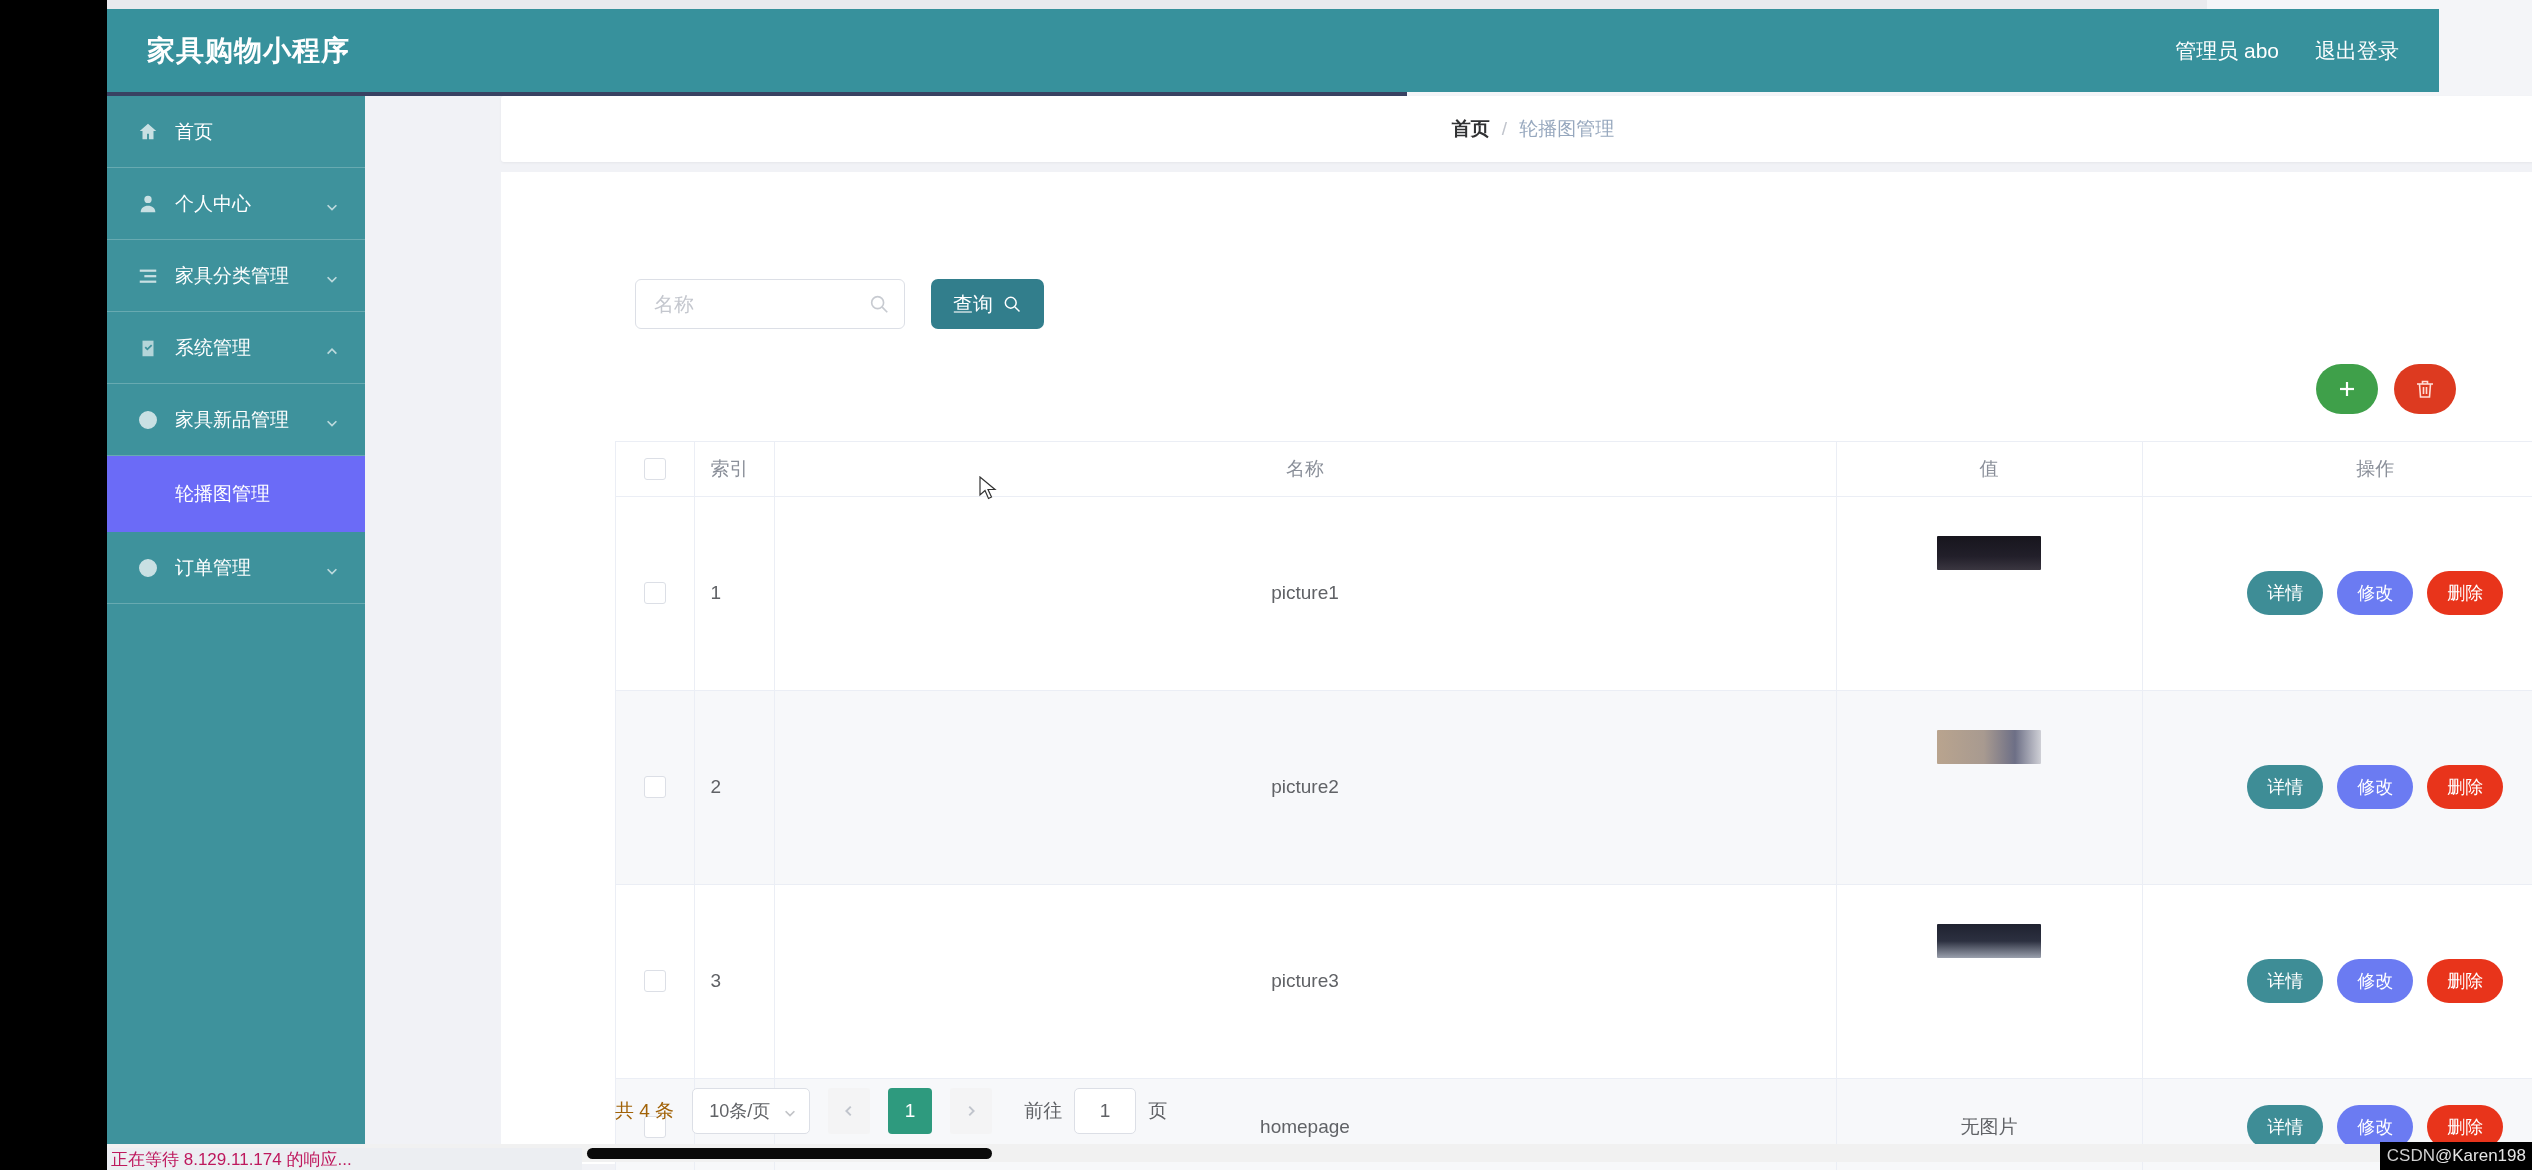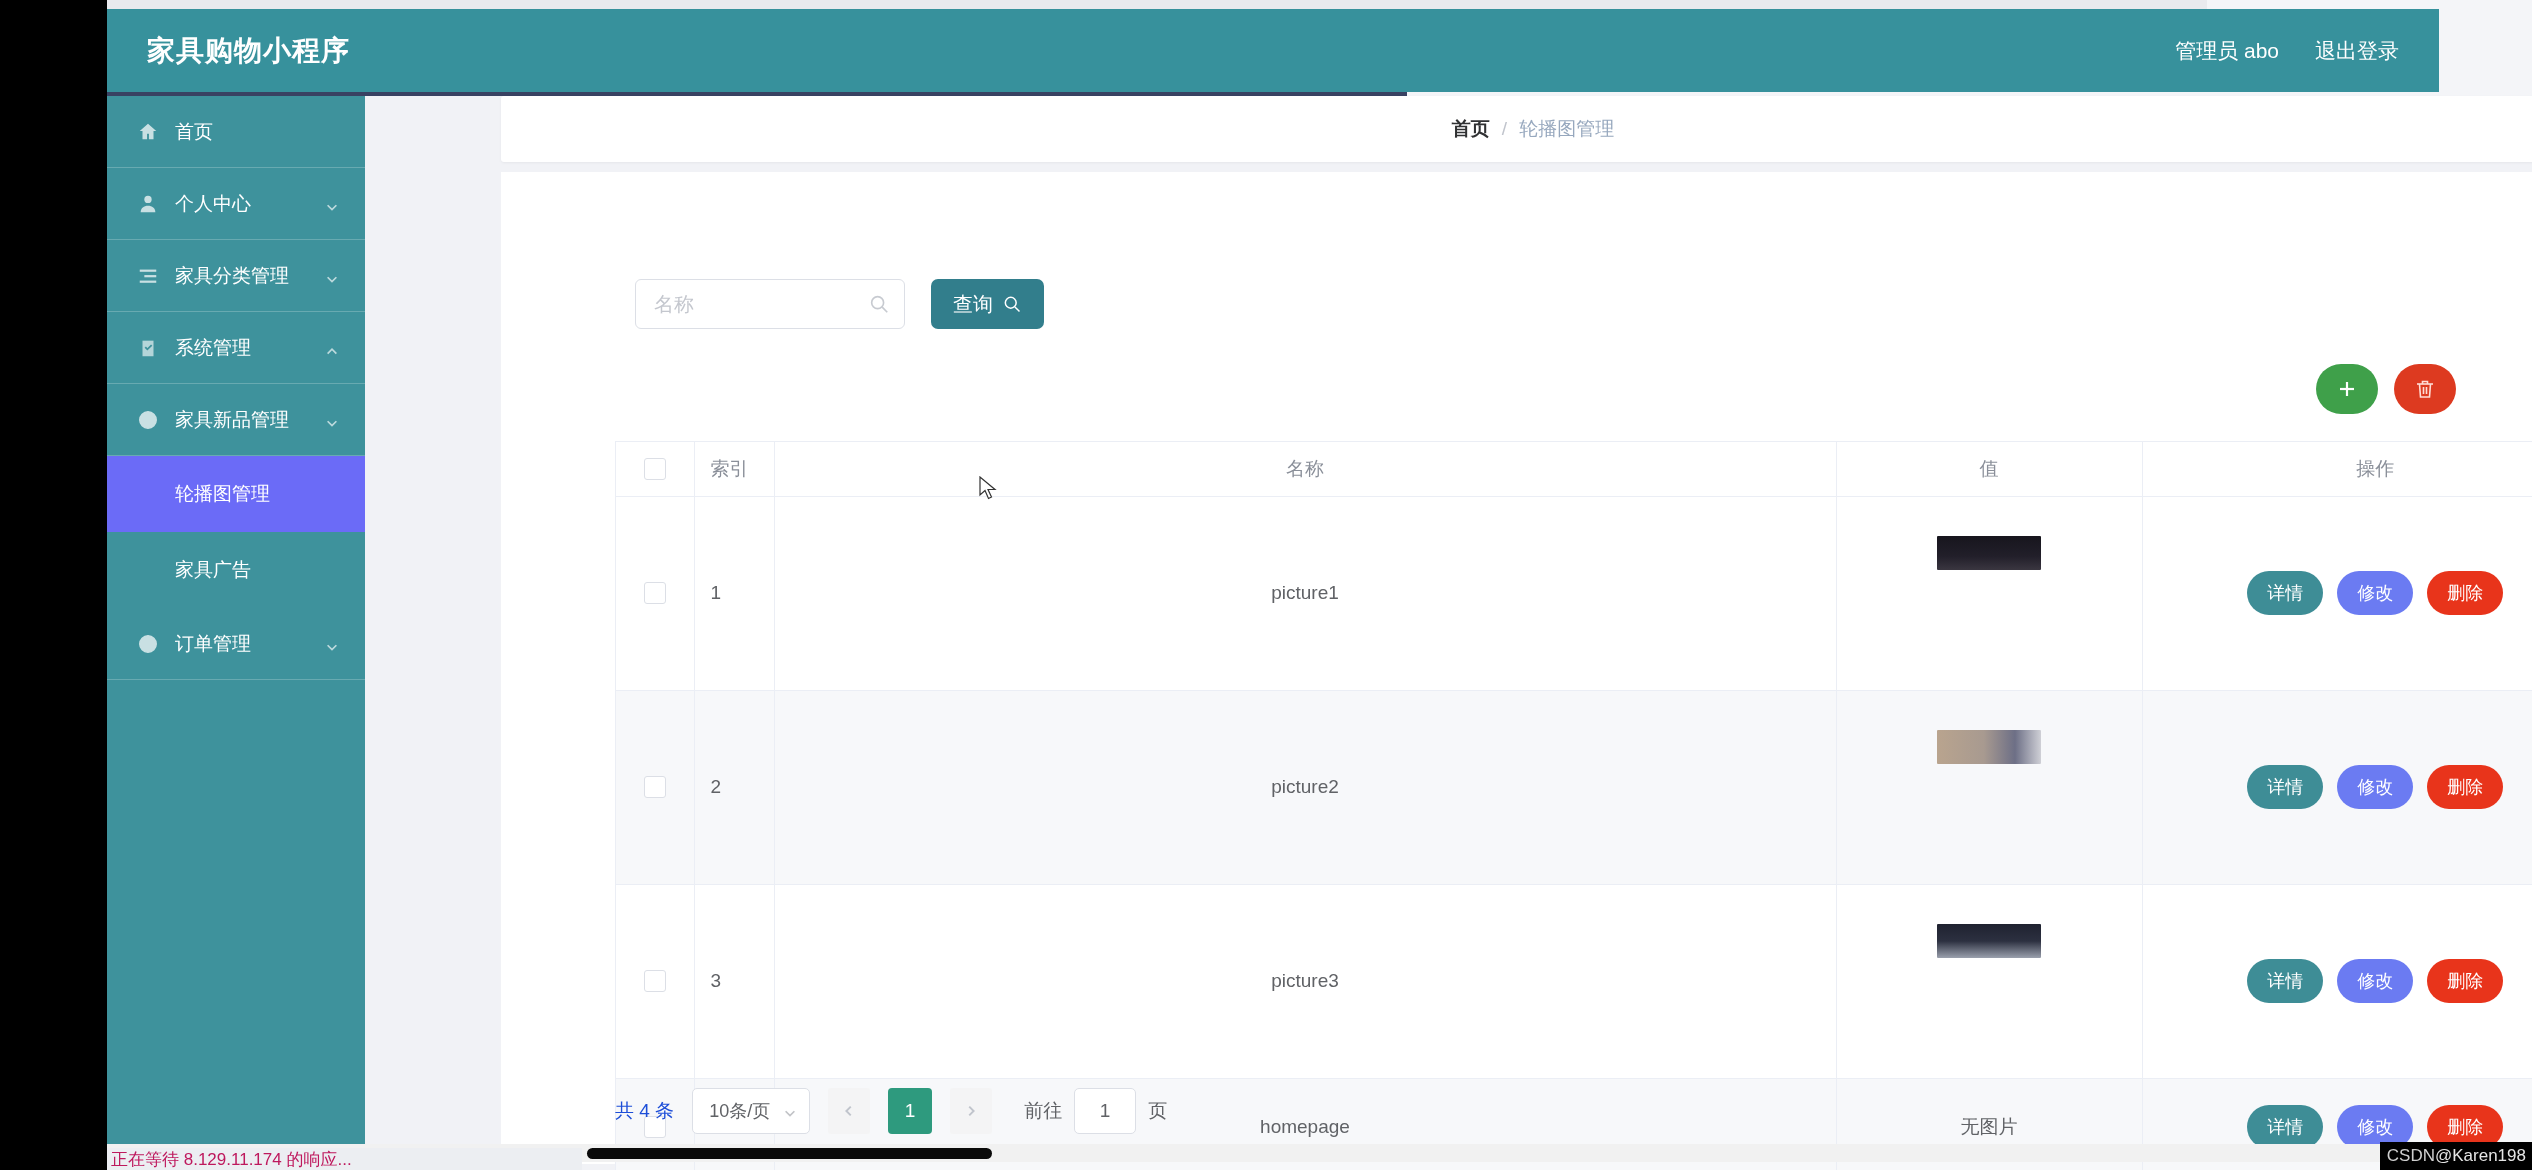--- a/index.html
+++ b/index.html
@@ -179,21 +179,21 @@
   }
   .op-detail { background: #3e8d96; }
   .op-edit   { background: #6b7bf2; }
   .op-del    { background: #e8341b; }
 
   
   .pager {
     position: absolute; left: 250px; top: 992px;
     display: flex; align-items: center; gap: 18px; font-size: 19px; color: #606266;
   }
-  .pg-total { color: #1d4ed8; }
+  .pg-total { color: #a16207; }
   .pg-select {
     width: 118px; height: 46px; border: 1px solid #dcdfe6; border-radius: 5px;
     background: #fff; display: flex; align-items: center; justify-content: space-between;
     padding: 0 12px 0 16px; color: #606266; cursor: pointer; font-size: 18px;
   }
   .pg-select .cv { width: 14px; height: 14px; opacity: .55; }
   .pg-select .cv svg { width: 14px; height: 14px; stroke: #909399; fill: none; stroke-width: 2; }
   .pg-arrow {
     width: 42px; height: 46px; background: #f4f4f5; border-radius: 3px;
     display: flex; align-items: center; justify-content: center; cursor: pointer;
@@ -323,23 +323,20 @@
         <span>家具新品管理</span>
         <span class="chev">
           <svg viewBox="0 0 16 16">
               <polyline points="3,6 8,11 13,6"></polyline>
             </svg>
         </span>
       </div>
 
       <div class="side-sub active">
         <span>轮播图管理</span>
-      </div>
-      <div class="side-sub">
-        <span>家具广告</span>
       </div>
 
       <div class="side-item">
         <span class="ico">
           <svg viewBox="0 0 24 24" fill="none" stroke="#ffffff" stroke-width="1.6">
               <circle cx="12" cy="12" r="9"></circle>
               <path d="M12 7v5l3 2"></path>
             </svg>
         </span>
         <span>订单管理</span>

